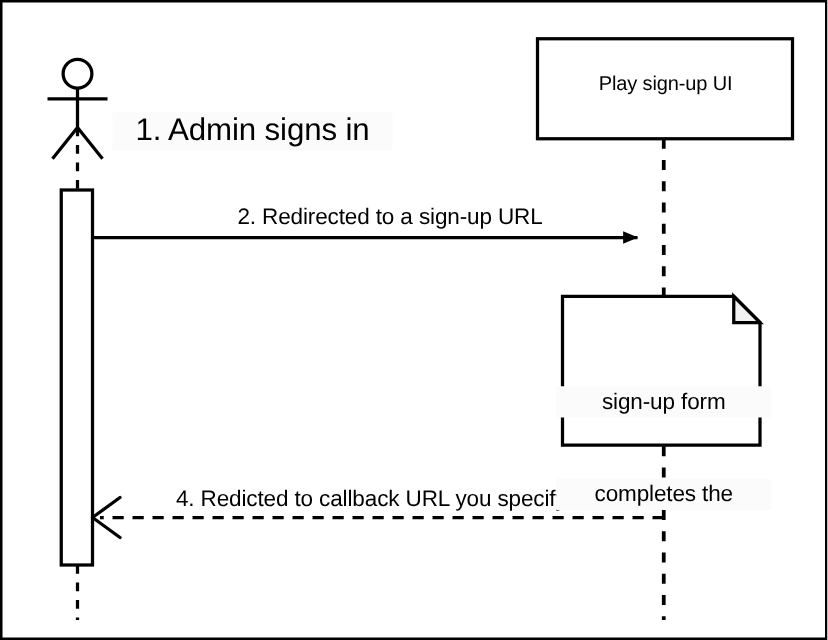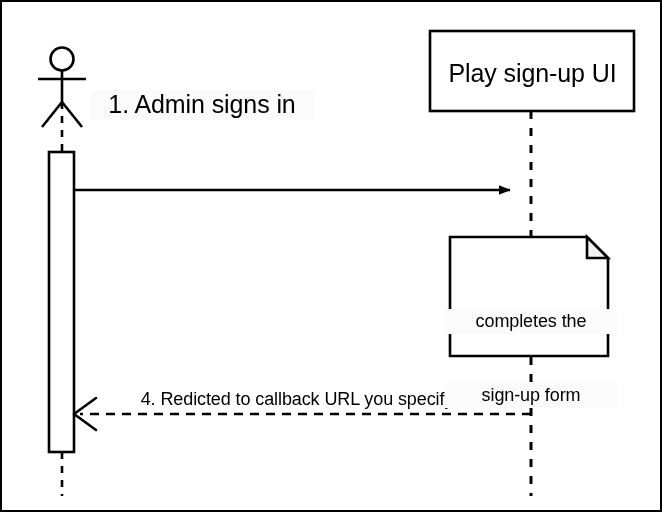--- a/index.html
+++ b/index.html
@@ -42,21 +42,21 @@
     left: 88px;
     top: 29px;
     width: 224px;
     font-size: 25px;
   }
   
   #participant-label {
     left: 429px;
     top: 57px;
     width: 203px;
-    font-size: 25px;
+    font-size: 16px;
   }
   
   #message-2-label {
     left: 110px;
     top: 161px;
     width: 400px;
     font-size: 18px;
   }
   
   #message-4-label {
@@ -122,21 +122,22 @@
       <path d="M 585 235 L 606 256 L 585 256 Z" fill="#f2f2f2" stroke="#000000" stroke-width="2.6" stroke-linejoin="miter"></path>
     </g>
   </svg>
 
   <div class="diagram-text" id="actor-note-text">
     <span class="note-line">1. Admin signs in</span>
   </div>
 
   <div class="diagram-text" id="participant-label">Play sign-up UI</div>
 
+  <div class="diagram-text" id="message-2-label">2. Redirected to a sign-up URL</div>
 
   <div class="diagram-text" id="message-4-label">4. Redicted to callback URL you specify</div>
 
   <div class="diagram-text" id="note-body-text">
+    <span class="note-line">sign-up form</span>
     <span class="note-line">completes the</span>
-    <span class="note-line">sign-up form</span>
   </div>
 
 </div>
 
 </body></html>

